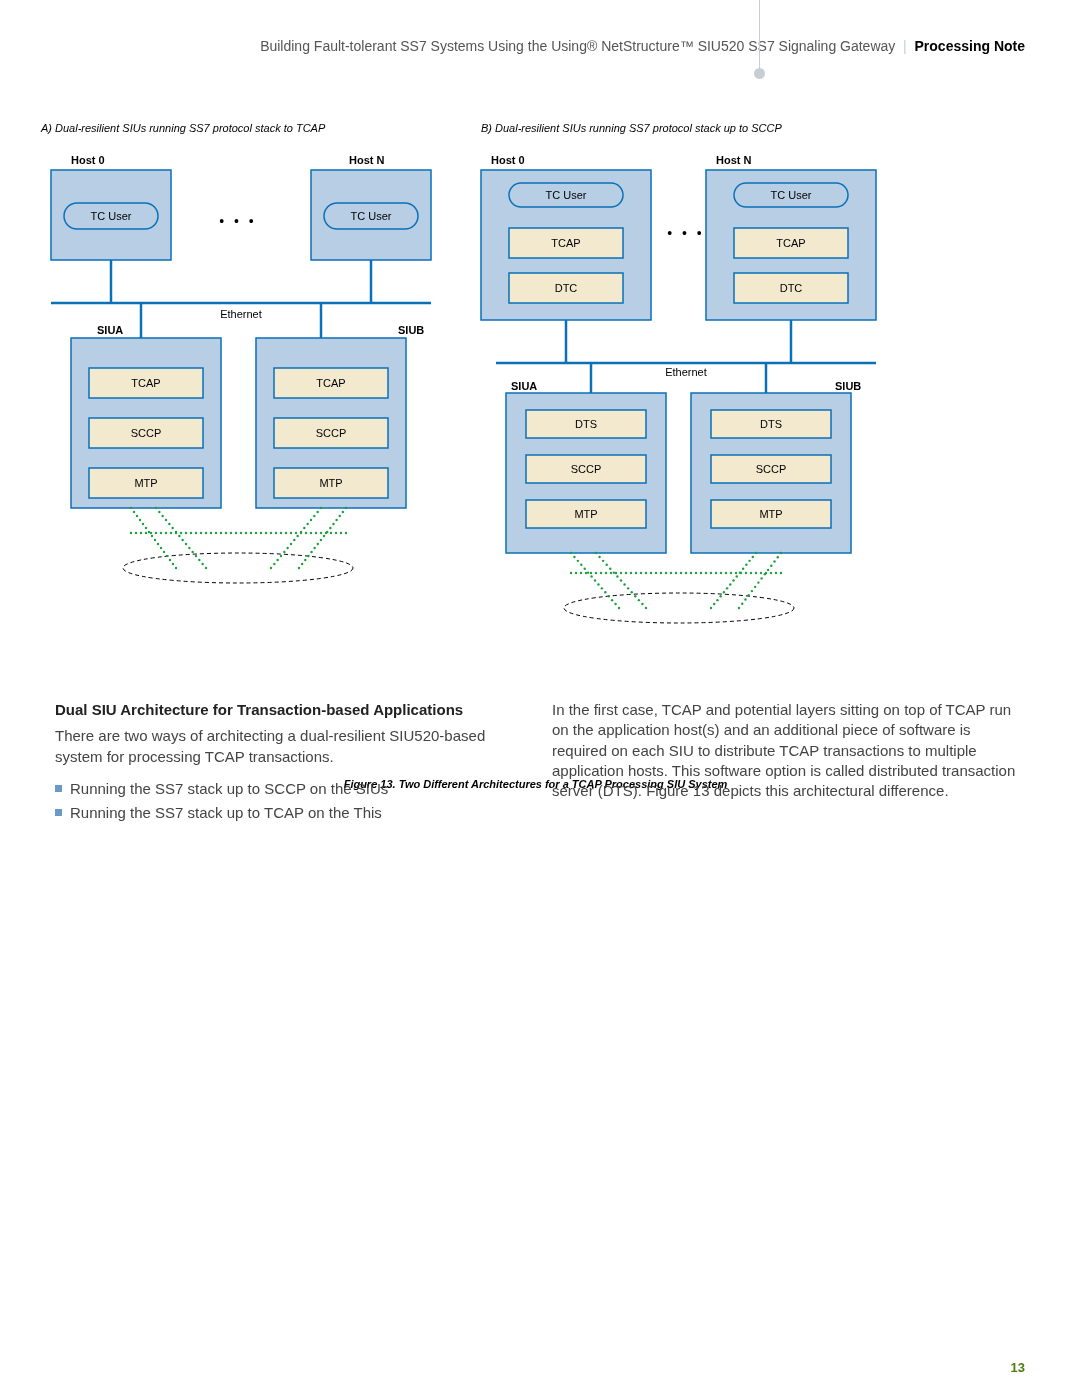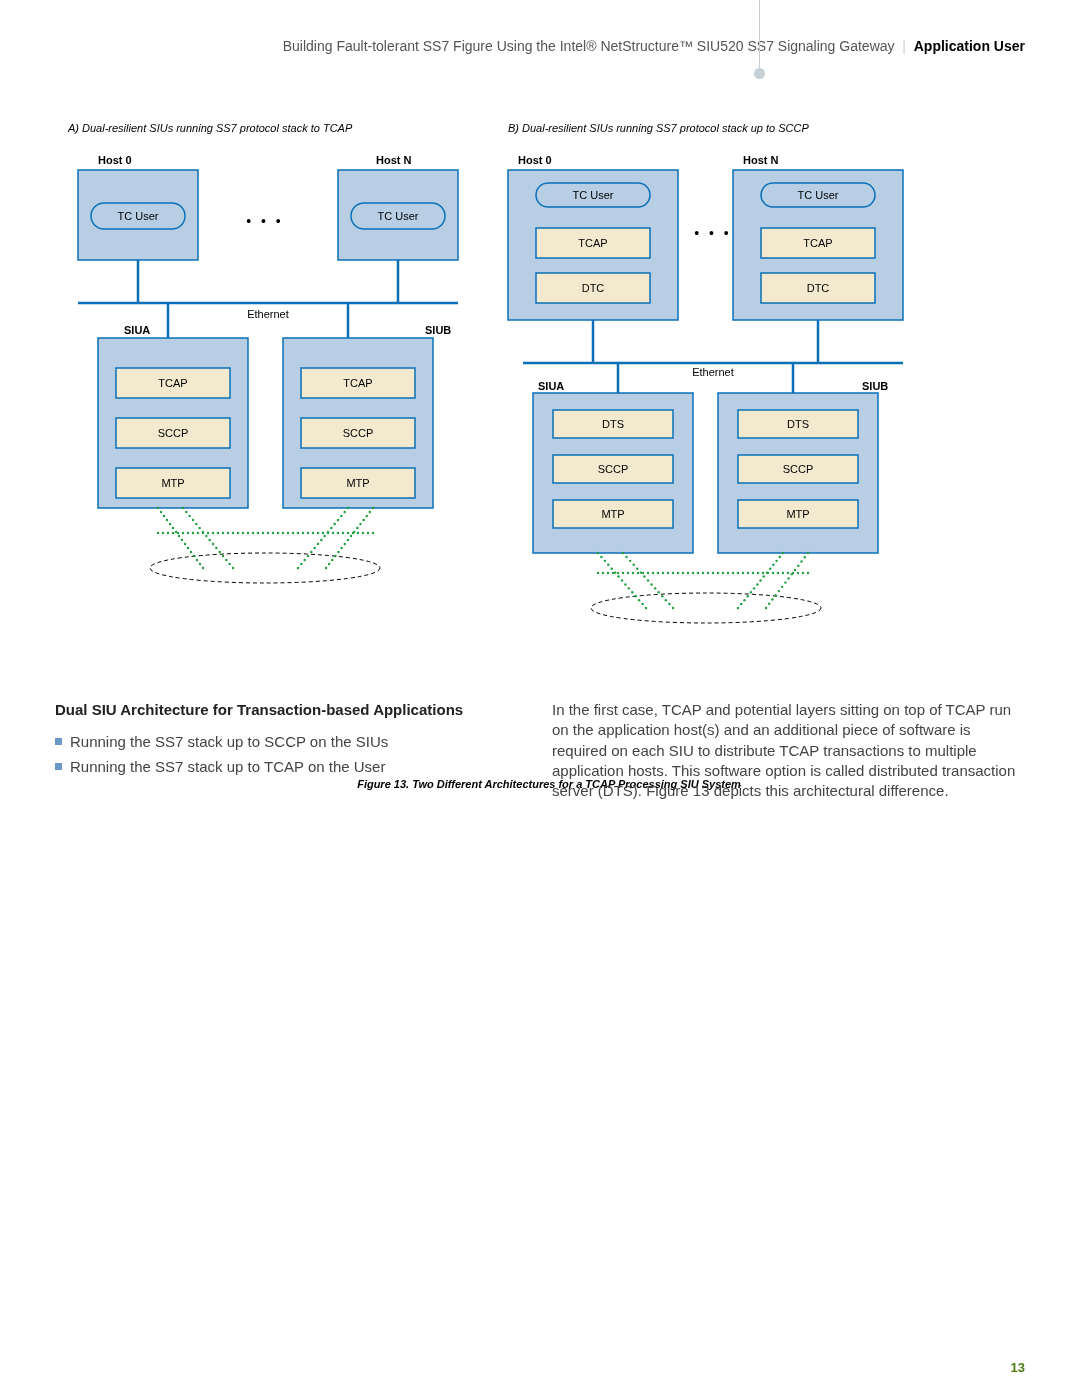--- a/index.html
+++ b/index.html
@@ -1,21 +1,21 @@
 <!DOCTYPE html>
 <html><head>
 <meta charset="utf-8">
 <style>
   body{margin:0;background:#fff;font-family:Helvetica,Arial,sans-serif;color:#333;}
   .page{width:1080px;height:1397px;position:relative;margin:0 auto;}
   .header{position:absolute;top:38px;left:60px;right:55px;text-align:right;font-size:14px;color:#555;}
   .header b{color:#000;font-weight:700;}
   .divider{position:absolute;top:0;left:759px;width:0;border-left:1px solid #c7cfd6;height:72px;}
   .divider-dot{position:absolute;top:68px;left:754px;width:11px;height:11px;border-radius:50%;background:#c7cfd6;}
-  .fig-area{position:absolute;top:118px;left:58px;right:40px;height:520px;}
+  .fig-area{position:absolute;top:118px;left:31px;right:40px;height:520px;}
   .fig-caption{position:absolute;top:660px;left:0;right:0;text-align:center;font-size:11px;font-weight:700;color:#000;font-style:italic;}
   .body-text{position:absolute;top:700px;left:55px;right:55px;display:flex;gap:24px;font-size:15px;line-height:1.35;color:#444;}
   .col{flex:1;}
   .sect-title{font-weight:700;color:#222;margin-bottom:6px;font-size:15px;}
   .bullets{margin-top:12px;}
   .bullet-row{display:flex;gap:8px;margin:4px 0;}
   .bullet-sq{width:7px;height:7px;background:#6a98c9;margin-top:6px;flex:0 0 auto;}
   .page-num{position:absolute;bottom:22px;right:55px;font-size:13px;font-weight:700;color:#4d7c0f;}
   
   svg text{font-family:Helvetica,Arial,sans-serif;}
@@ -29,23 +29,23 @@
   .eth{stroke:#0a70b8;stroke-width:2.5;fill:none;}
   .dots{font-size:14px;fill:#000;letter-spacing:3px;}
   .dashring{fill:none;stroke:#000;stroke-width:1;stroke-dasharray:4 3;}
   .gdot{fill:#1d9e3e;}
 </style>
 </head>
 <body>
 
 <div class="page">
   <div class="header">
-    <span>Building Fault-tolerant SS7 Figure Using the Intel® NetStructure™ SIU520 SS7 Signaling Gateway</span>
+    <span>Building Fault-tolerant SS7 Systems Using the Using® NetStructure™ SIU520 SS7 Signaling Gateway</span>
     &nbsp;<span style="color:#c7cfd6">|</span>&nbsp;
-    <b>Application User</b>
+    <b>Processing Note</b>
   </div>
   <div class="divider"></div>
   <div class="divider-dot"></div>
 
   <div class="fig-area">
     <svg width="998" height="520">
 
       <text x="10" y="14" class="lbl-i">A) Dual-resilient SIUs running SS7 protocol stack to TCAP</text>
 
       <text x="40" y="46" class="lbl">Host 0</text>
@@ -371,28 +371,29 @@
           <circle cx="745" cy="455" r="1.2" class="gdot"></circle>
           <circle cx="750" cy="455" r="1.2" class="gdot"></circle>
         </g>
       </svg>
     <div class="fig-caption">Figure 13. Two Different Architectures for a TCAP Processing SIU System</div>
   </div>
 
   <div class="body-text">
     <div class="col">
       <div class="sect-title">Dual SIU Architecture for Transaction-based Applications</div>
+      <div>There are two ways of architecting a dual-resilient SIU520-based system for processing TCAP transactions.</div>
       <div class="bullets">
         <div class="bullet-row">
             <div class="bullet-sq"></div>
             <div>Running the SS7 stack up to SCCP on the SIUs</div>
           </div>
         <div class="bullet-row">
             <div class="bullet-sq"></div>
-            <div>Running the SS7 stack up to TCAP on the User</div>
+            <div>Running the SS7 stack up to TCAP on the This</div>
           </div>
       </div>
     </div>
     <div class="col">
       <div>In the first case, TCAP and potential layers sitting on top of TCAP run on the application host(s) and an additional piece of software is required on each SIU to distribute TCAP transactions to multiple application hosts. This software option is called distributed transaction server (DTS). Figure 13 depicts this architectural difference.</div>
     </div>
   </div>
 
   <div class="page-num">13</div>
 </div>

